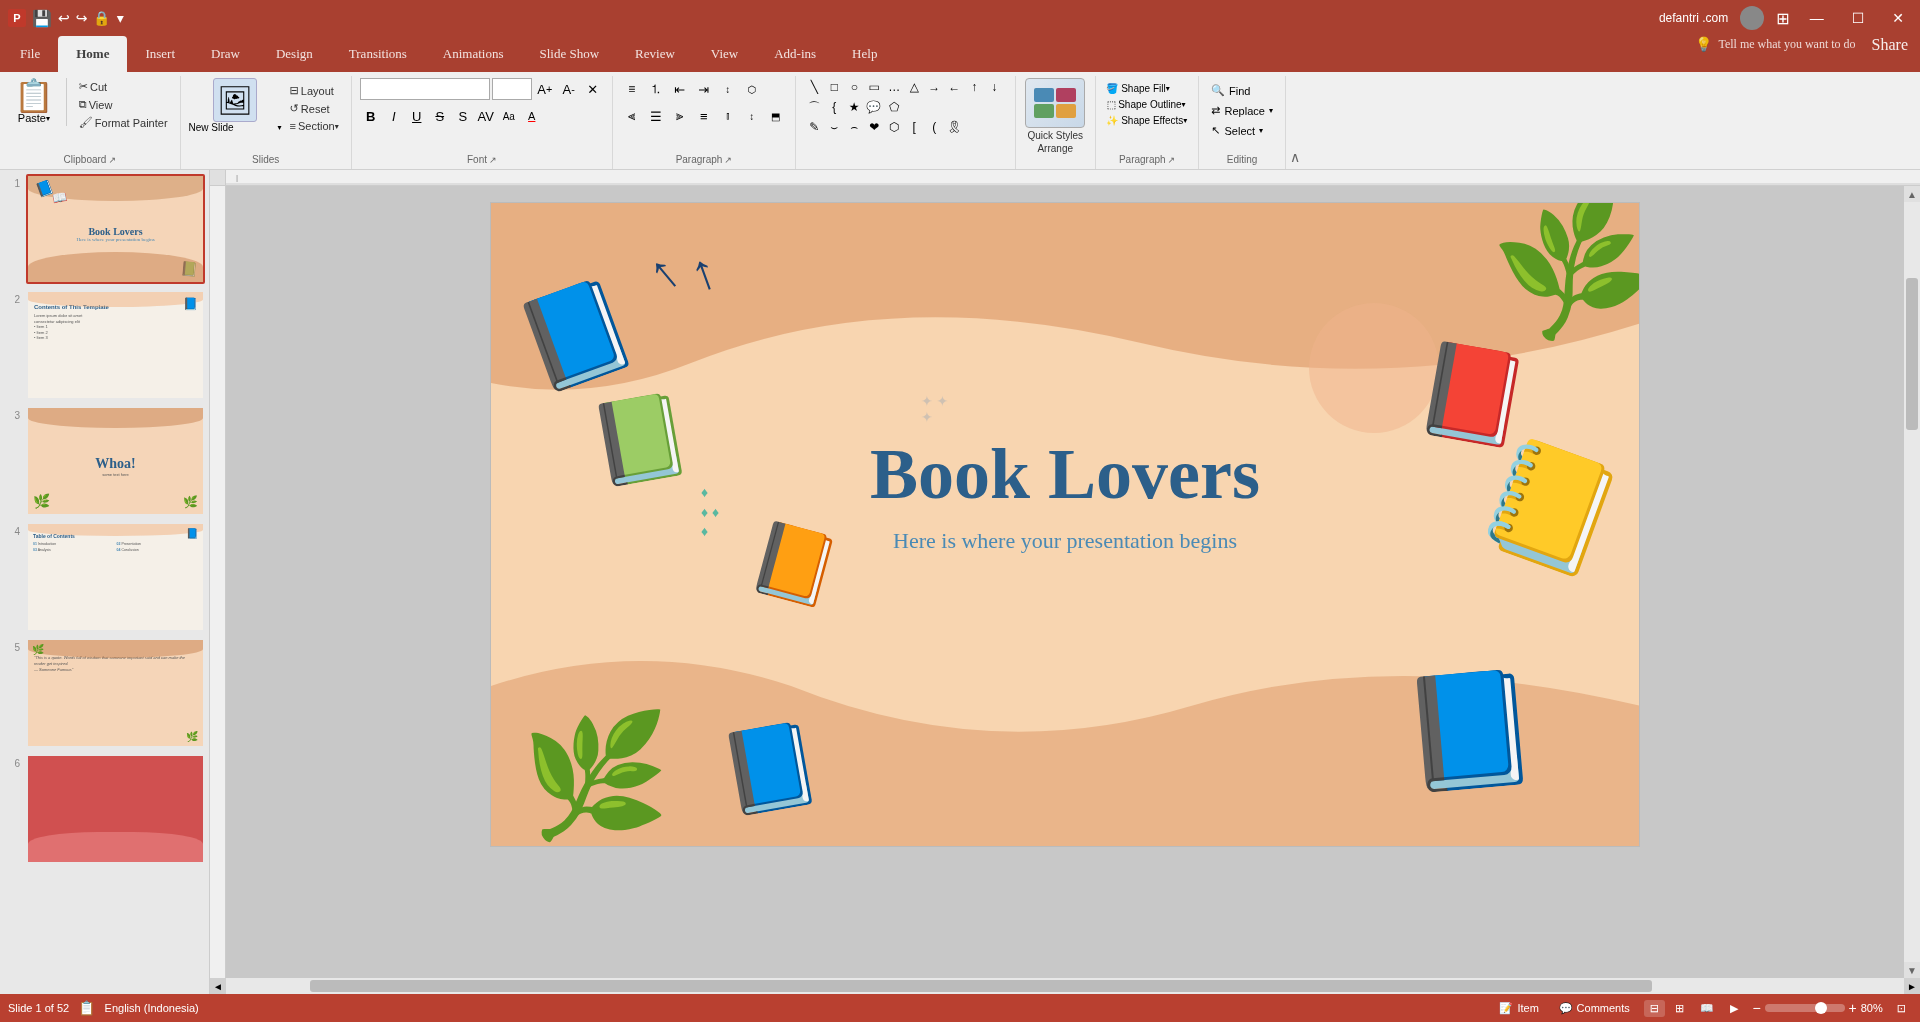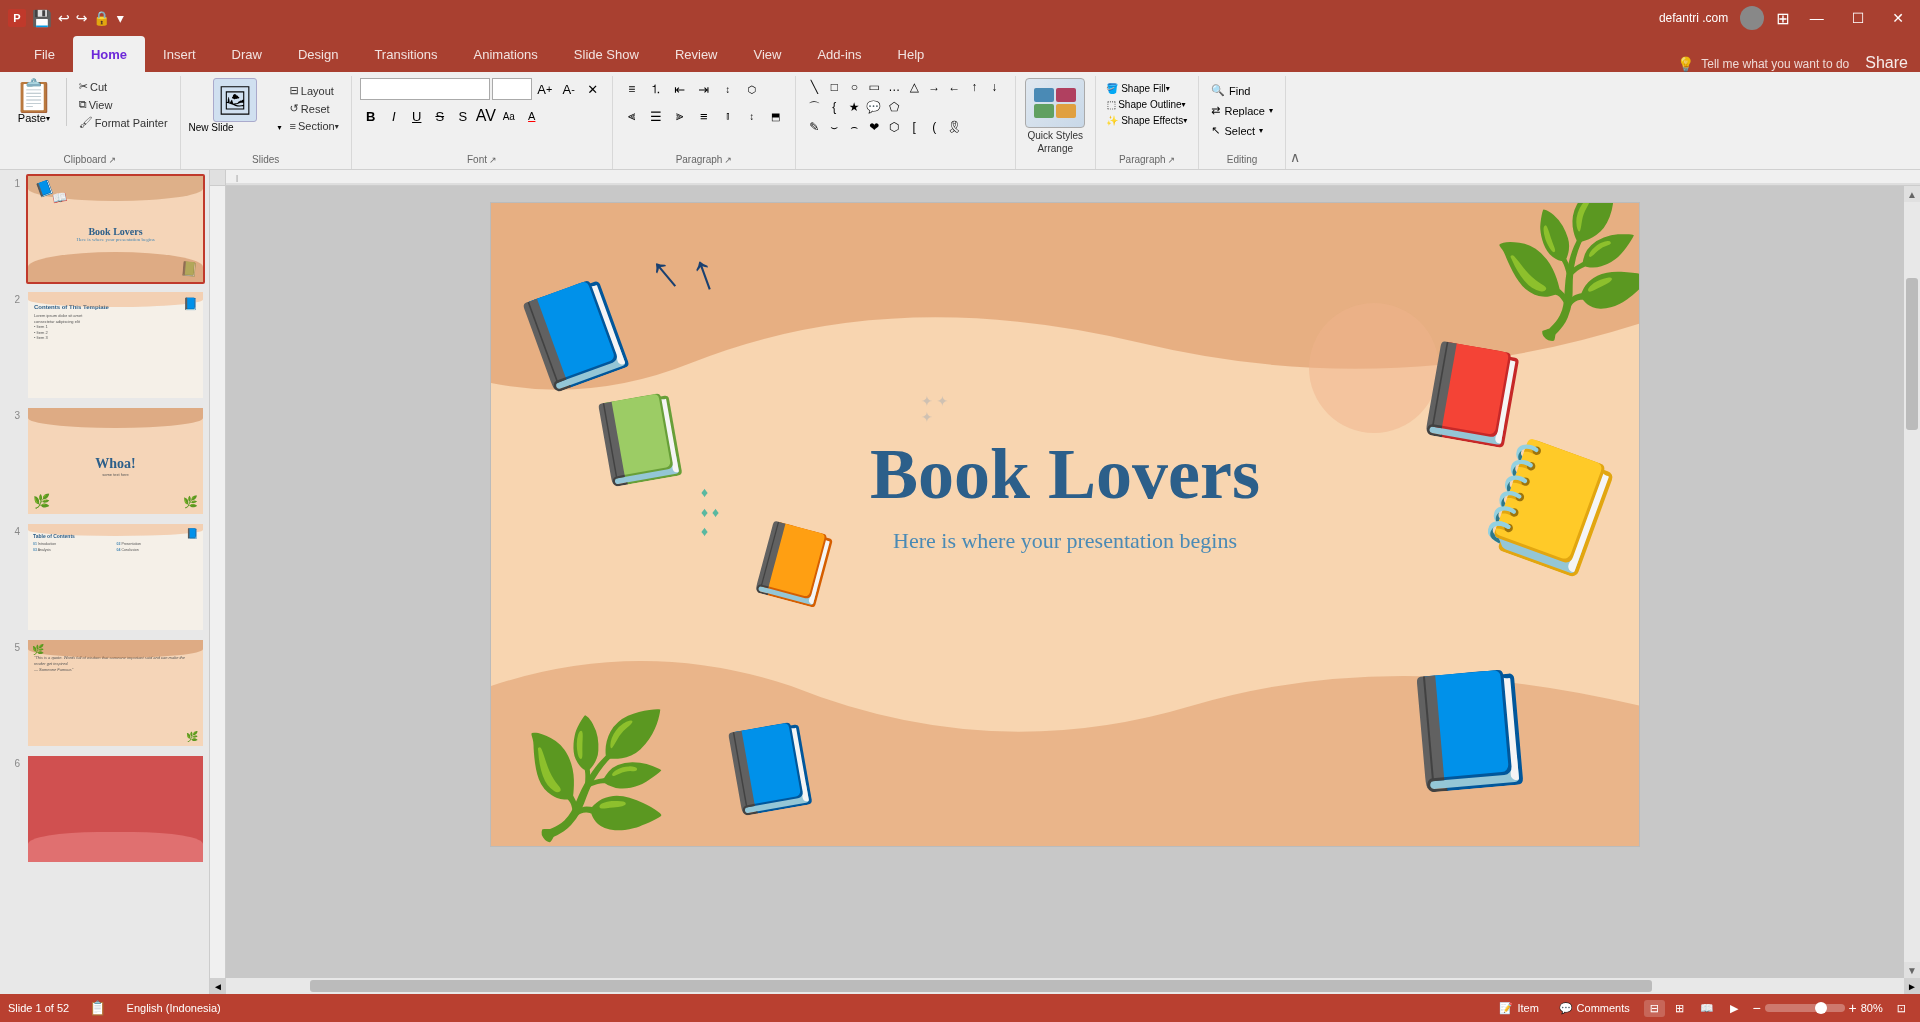--- a/index.html
+++ b/index.html
@@ -19,38 +19,39 @@
     .title-bar-left { display: flex; align-items: center; gap: 6px; }
     .title-bar-center { flex: 1; text-align: center; font-size: 13px; }
     .title-bar-right { display: flex; align-items: center; gap: 12px; font-size: 12px; }
     .title-icon { width: 18px; height: 18px; background: #c0392b; border-radius: 2px; display: flex; align-items: center; justify-content: center; color: white; font-size: 11px; font-weight: bold; }
     .win-btn { background: transparent; border: none; color: white; font-size: 14px; cursor: pointer; padding: 2px 8px; }
 
     
     .ribbon-tabs {
       background: #a94030;
       display: flex;
-      align-items: flex-end;
-      padding: 0 0 0 16px;
+      align-items: flex-start;
+      padding: 0 0 0 2px;
       flex-shrink: 0;
       height: 36px;
+      font-family: Liberation Serif, serif;
     }
     .ribbon-tab {
       padding: 6px 18px;
       font-size: 13px;
       color: rgba(255,255,255,0.85);
       cursor: pointer;
       border-radius: 4px 4px 0 0;
       height: 36px;
       display: flex;
       align-items: center;
     }
     .ribbon-tab.active {
       background: #f0f0f0;
-      color: #6d28d9;
+      color: #404040;
       font-weight: 600;
     }
     .ribbon-tab-spacer { flex: 1; }
     .ribbon-search {
       display: flex; align-items: center; gap: 6px; color: rgba(255,255,255,0.8);
       font-size: 12px; padding-right: 16px;
     }
     .ribbon-share { color: rgba(255,255,255,0.9); font-size: 16px; padding-right: 12px; cursor: pointer; }
 
     
@@ -350,21 +351,21 @@
         <div class="font-btn" title="Grow Font">A<sup>+</sup></div>
         <div class="font-btn" title="Shrink Font">A<sup>-</sup></div>
         <div class="font-btn">✕</div>
       </div>
       <div class="format-row font-format-btns">
         <div class="font-btn" style="font-weight:bold;">B</div>
         <div class="font-btn" style="font-style:italic;">I</div>
         <div class="font-btn" style="text-decoration:underline;">U</div>
         <div class="font-btn" style="text-decoration:line-through;">S</div>
         <div class="font-btn">S</div>
-        <div class="font-btn" style="font-size:16px;">AV</div>
+        <div class="font-btn" style="font-size:13px;">AV</div>
         <div class="font-btn" style="font-size:10px;">Aa</div>
         <div class="font-btn" style="font-size:11px;text-decoration:underline;text-decoration-color:red;">A</div>
       </div>
     </div>
     <div class="ribbon-group-label">
       <span>Font</span>
       <span style="font-size:9px;cursor:pointer;">↗</span>
     </div>
   </div>
 
@@ -669,21 +670,21 @@
       <div style="width:16px;height:16px;background:#d0d0d0;display:flex;align-items:center;justify-content:center;font-size:10px;cursor:pointer;">◄</div>
       <div style="flex:1;background:#e8e8e8;position:relative;height:100%;">
         <div style="position:absolute;left:5%;width:80%;height:calc(100% - 4px);background:#bbb;margin:2px 0;border-radius:3px;"></div>
       </div>
       <div style="width:16px;height:16px;background:#d0d0d0;display:flex;align-items:center;justify-content:center;font-size:10px;cursor:pointer;">►</div>
     </div>
   </div>
 </div>
 
 <div class="status-bar">
-  <div style="display:flex;align-items:center;gap:20px;">
+  <div style="display:flex;align-items:center;gap:9px;">
     <span>Slide 1 of 52</span>
     <span style="font-size:14px;">📋</span>
     <span>English (Indonesia)</span>
   </div>
   <div class="status-bar-right">
     <div class="status-btn">
       <span>📝</span>
       <span>Item</span>
     </div>
     <div class="status-btn">

